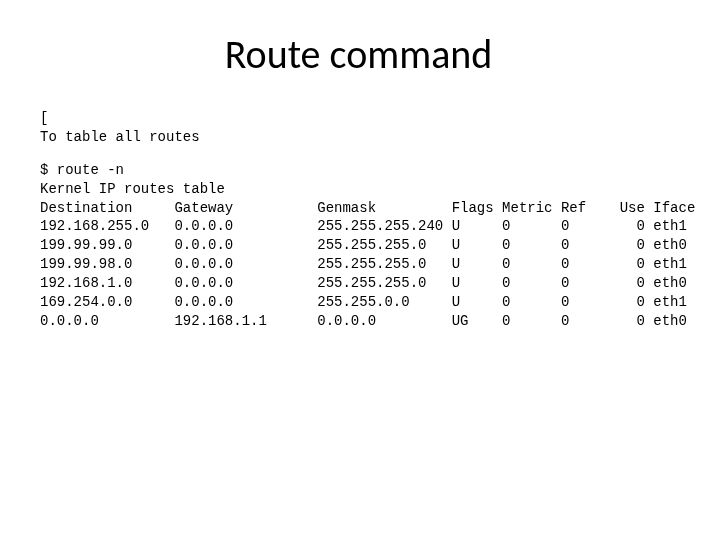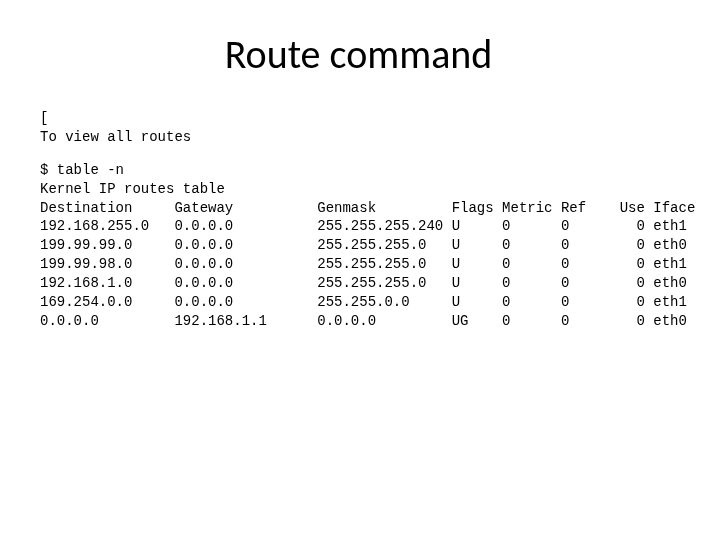--- a/index.html
+++ b/index.html
@@ -36,22 +36,22 @@
     height: 14px;
   }
 </style>
 </head>
 <body>
 
 <div class="slide">
   <div class="title">Route command</div>
 
   <div class="mono-block"><span>[</span>
-<span>To view all routes</span>
-<div class="section-gap"></div><span>$ table -n</span>
+<span>To table all routes</span>
+<div class="section-gap"></div><span>$ route -n</span>
 <span>Kernel IP routes table</span>
 <span id="header-row">Destination     Gateway          Genmask         Flags Metric Ref    Use Iface</span>
 <span id="rows-container">192.168.255.0   0.0.0.0          255.255.255.240 U     0      0        0 eth1
 199.99.99.0     0.0.0.0          255.255.255.0   U     0      0        0 eth0
 199.99.98.0     0.0.0.0          255.255.255.0   U     0      0        0 eth1
 192.168.1.0     0.0.0.0          255.255.255.0   U     0      0        0 eth0
 169.254.0.0     0.0.0.0          255.255.0.0     U     0      0        0 eth1
 0.0.0.0         192.168.1.1      0.0.0.0         UG    0      0        0 eth0</span></div>
 </div>
 

